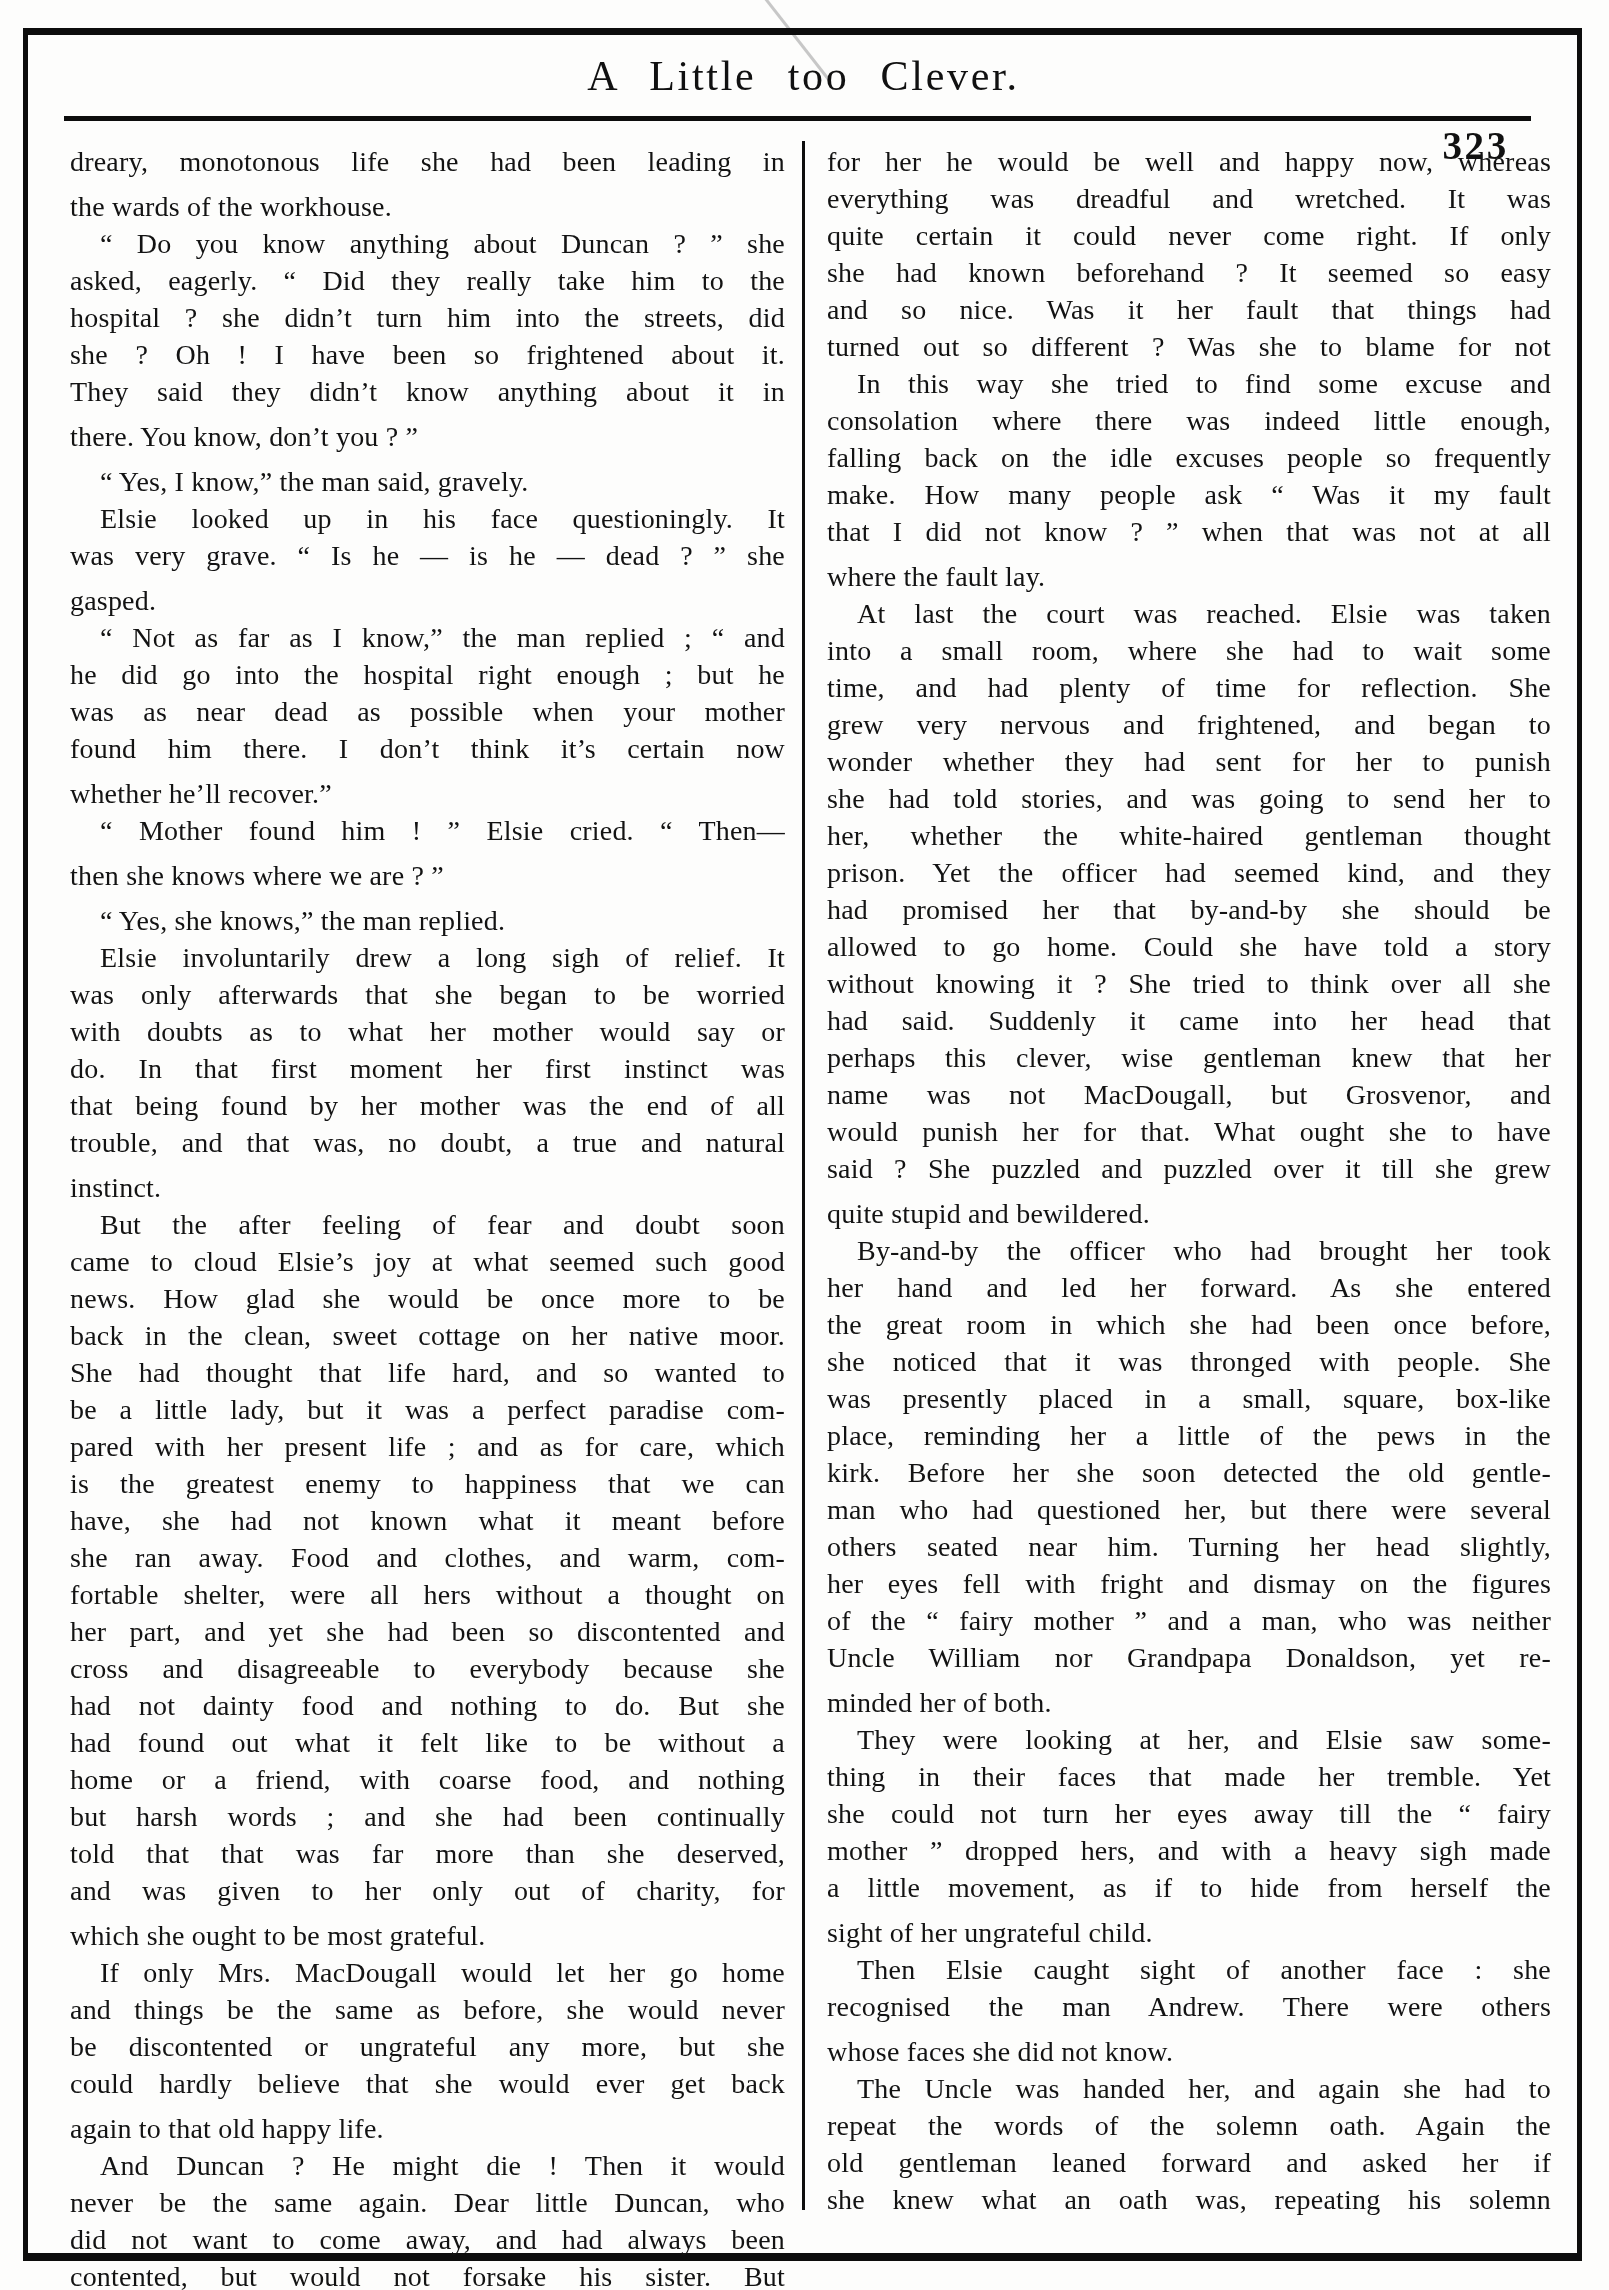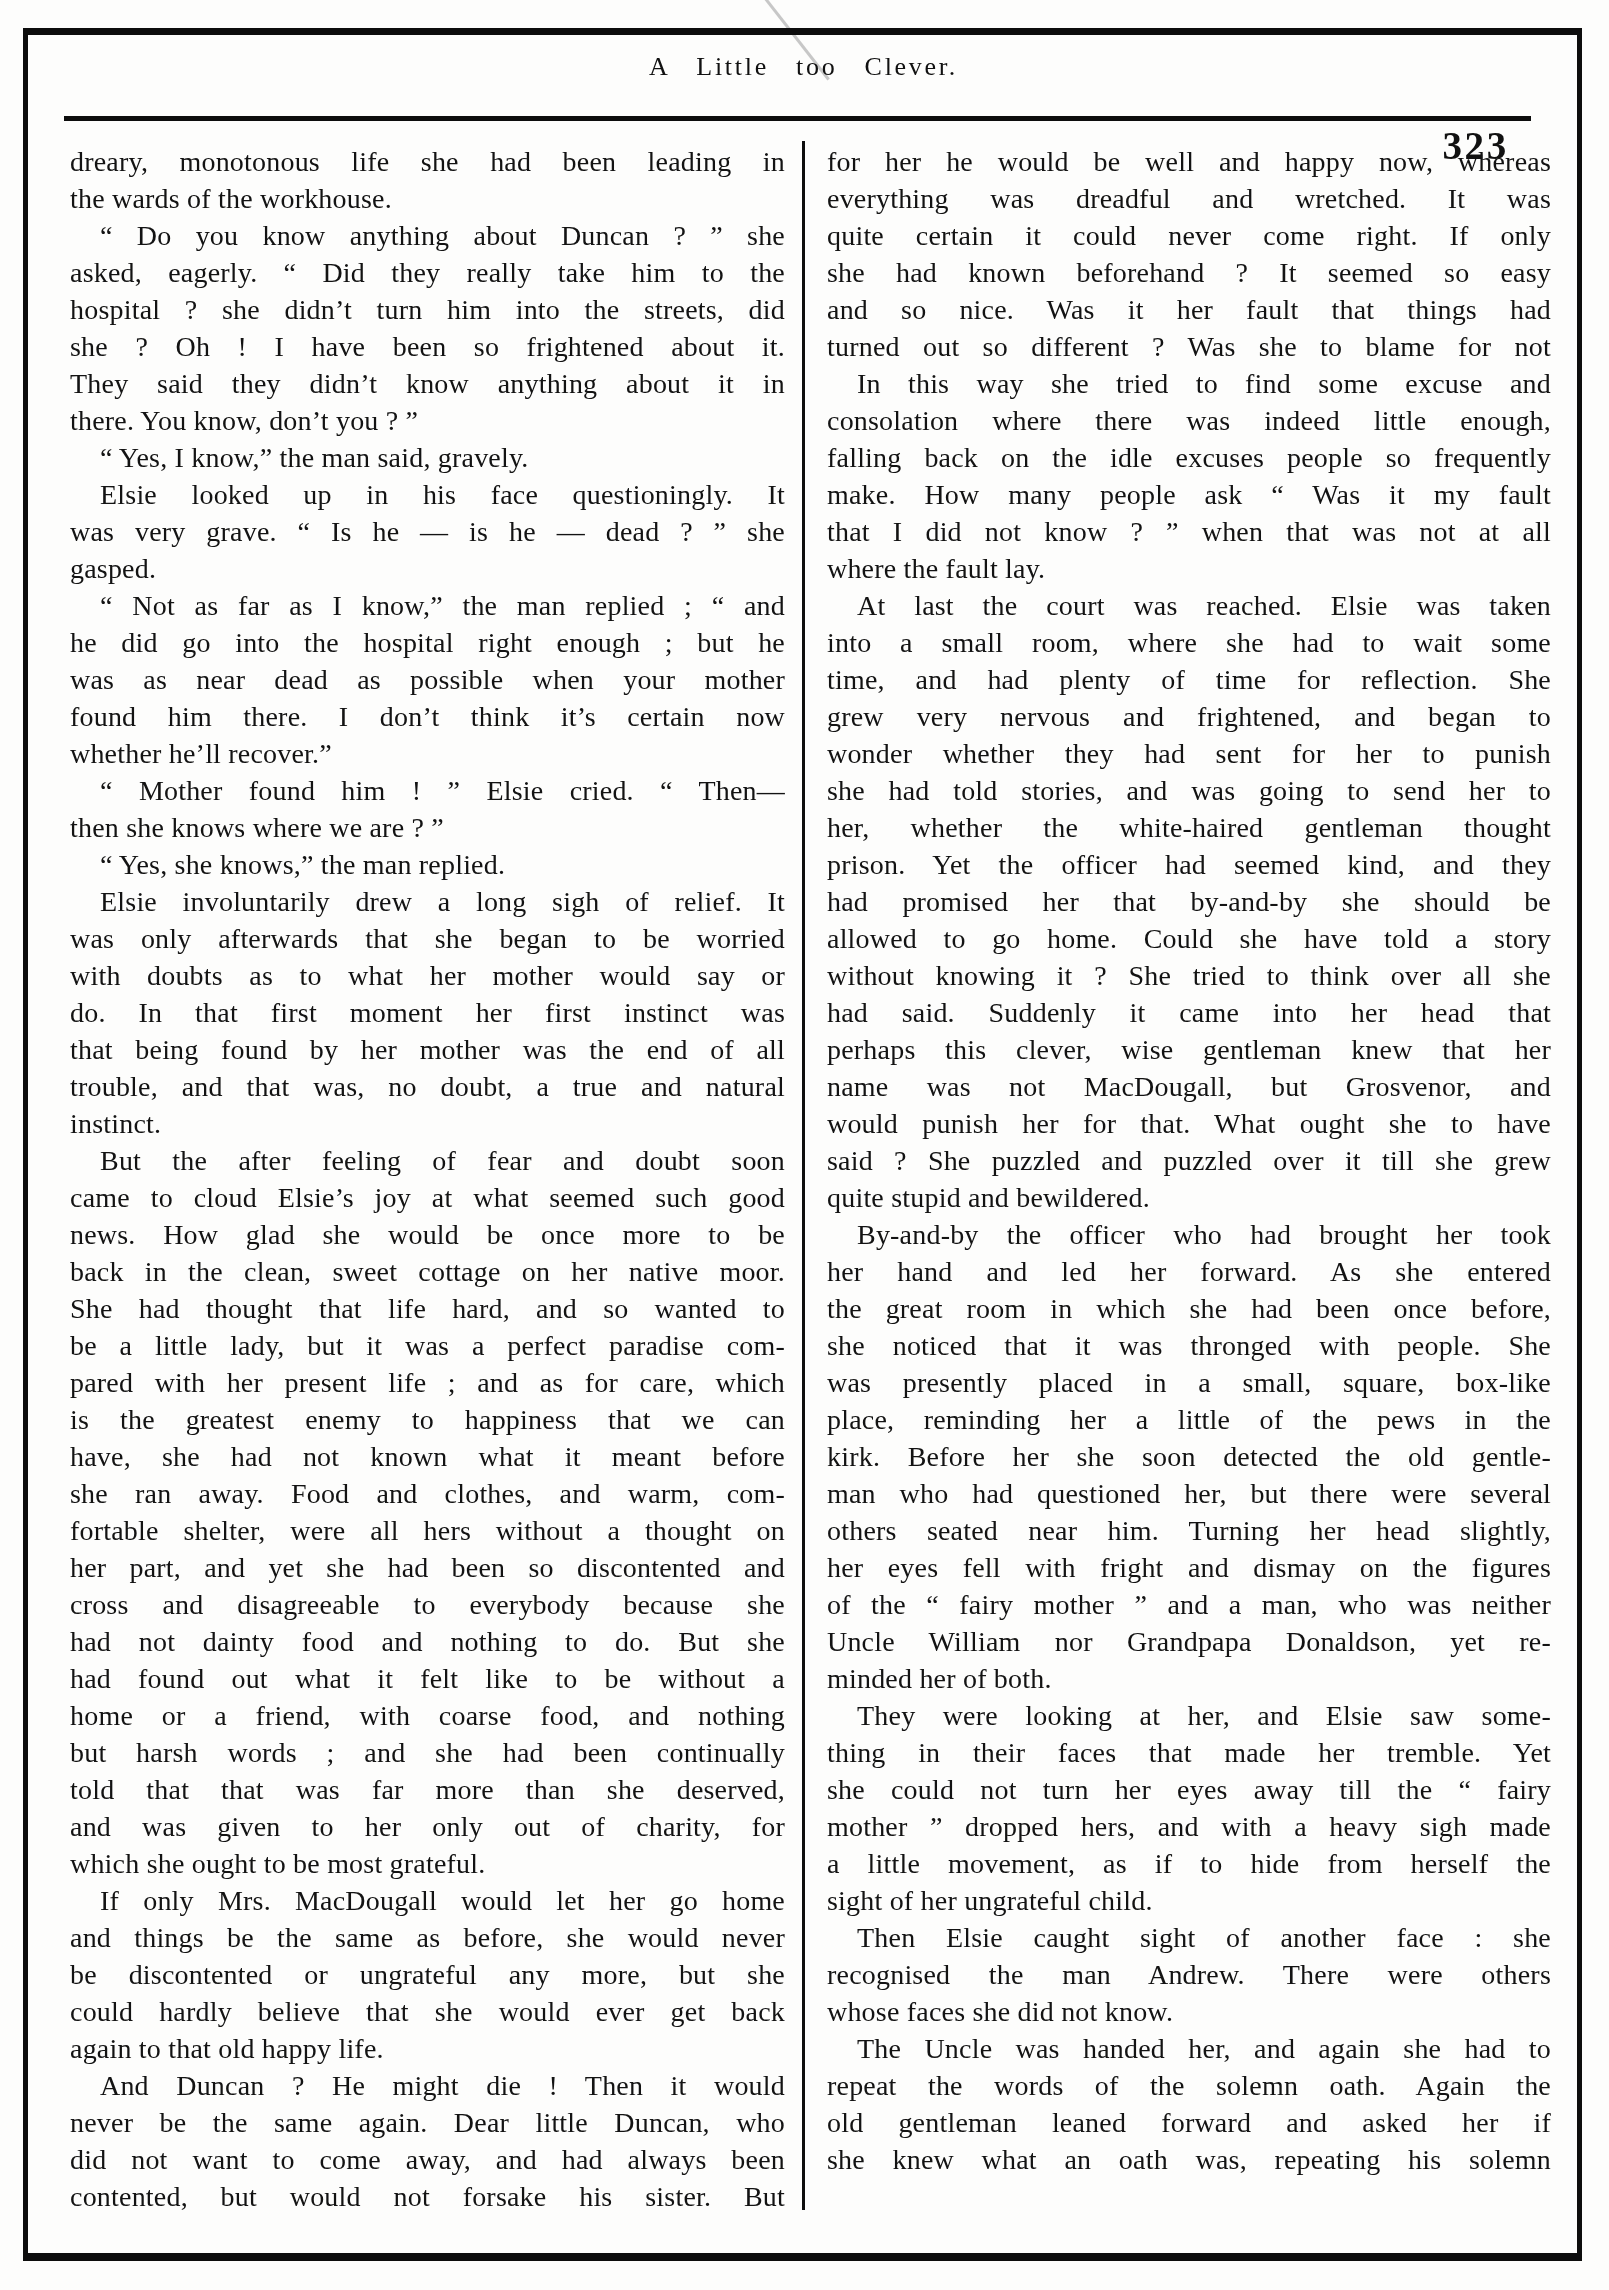--- a/index.html
+++ b/index.html
@@ -14,21 +14,21 @@
     border:5.3px solid #0d0d0d;border-top-width:7.1px;border-bottom-width:8px;
   }
   #scratch{
     position:absolute;left:756px;top:-10.7px;width:2.7px;height:116px;
     background:#9a9a9a;opacity:.55;transform:rotate(-38deg);transform-origin:top left;
   }
   #title-wrap{
     position:absolute;left:25px;top:52px;width:1557px;text-align:center;
   }
   #title{
-    font-size:26px;letter-spacing:2.7px;word-spacing:18px;color:#111;
+    font-size:42px;letter-spacing:2.7px;word-spacing:18px;color:#111;
   }
   #page-number{
     position:absolute;right:100px;top:75px;
     font-size:39px;font-weight:bold;letter-spacing:2.7px;color:#111;margin-top:48px;
   }
   #header-rule{
     position:absolute;left:64px;top:116px;width:1467px;height:4.5px;background:#0d0d0d;
   }
   #col-divider{
     position:absolute;left:802px;top:141px;width:2.7px;height:2069px;background:#0d0d0d;
@@ -38,21 +38,21 @@
     font-size:28px;line-height:37px;color:#131313;
     letter-spacing:0.2px;
   }
   #col-left{left:70px;width:715px;}
   #col-right{left:827px;width:724px;}
   .line{
     height:37px;line-height:37px;white-space:nowrap;
     text-align:justify;text-align-last:justify;
   }
   .line.indent{text-indent:30px;}
-  .line.end{text-align-last:left;}
+  .line.end{text-align-last:left;margin-top:8px;}
 </style>
 </head>
 <body>
 
 <div id="scratch"></div>
 
 <div id="frame"></div>
 
 <div id="title-wrap">
   <span id="title">A Little too Clever.</span>

